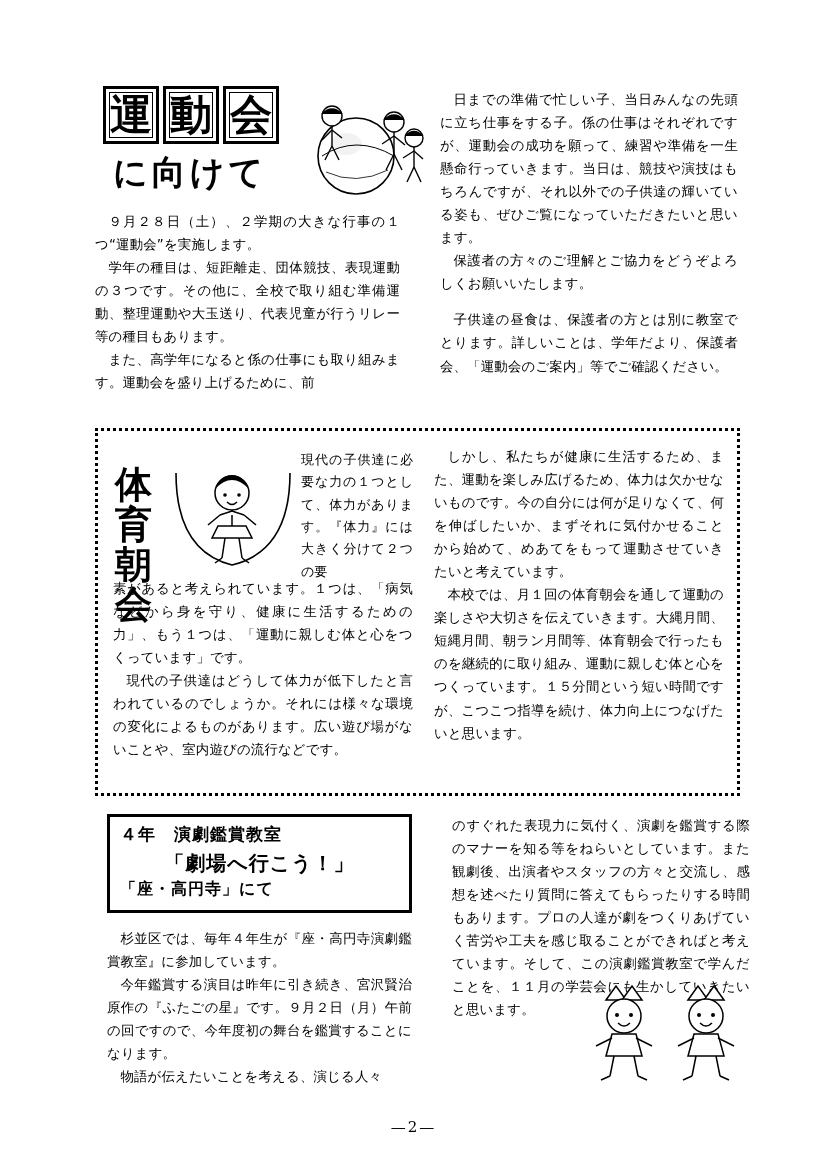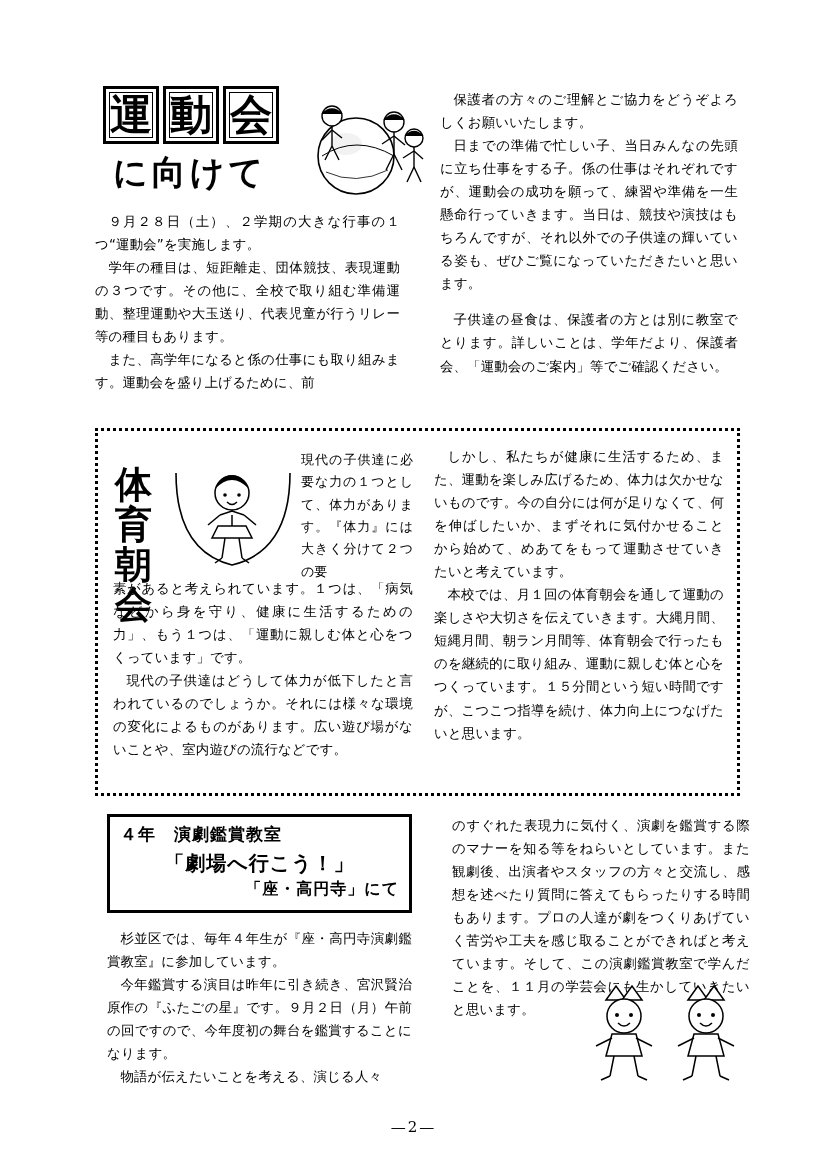--- a/index.html
+++ b/index.html
@@ -186,21 +186,21 @@
     font-weight: bold;
     font-size: 20px;
     text-align: center;
     letter-spacing: 1px;
     margin: 2px 0 2px 0;
   }
   .engeki-box .l3 {
     font-family: Liberation Serif, serif;
     font-weight: bold;
     font-size: 16px;
-    text-align: right;
+    text-align: left;
     letter-spacing: 1px;
   }
   .kids-art {
     position: absolute;
     right: -4px;
     top: 168px;
     width: 175px;
     height: 110px;
   }
   #sec3-right .wrapbox {
@@ -280,22 +280,22 @@
       </div>
 
       <div class="col-text">
         <p>９月２８日（土）、２学期の大きな行事の１つ“運動会”を実施します。</p>
         <p>学年の種目は、短距離走、団体競技、表現運動の３つです。その他に、全校で取り組む準備運動、整理運動や大玉送り、代表児童が行うリレー等の種目もあります。</p>
         <p>また、高学年になると係の仕事にも取り組みます。運動会を盛り上げるために、前</p>
       </div>
     </div>
 
     <div id="sec1-right" class="col-text">
+      <p>日までの準備で忙しい子、当日みんなの先頭に立ち仕事をする子。係の仕事はそれぞれですが、運動会の成功を願って、練習や準備を一生懸命行っていきます。当日は、競技や演技はもちろんですが、それ以外での子供達の輝いている姿も、ぜひご覧になっていただきたいと思います。</p>
       <p>保護者の方々のご理解とご協力をどうぞよろしくお願いいたします。</p>
-      <p>日までの準備で忙しい子、当日みんなの先頭に立ち仕事をする子。係の仕事はそれぞれですが、運動会の成功を願って、練習や準備を一生懸命行っていきます。当日は、競技や演技はもちろんですが、それ以外での子供達の輝いている姿も、ぜひご覧になっていただきたいと思います。</p>
       <div class="gap"></div>
       <p>子供達の昼食は、保護者の方とは別に教室でとります。詳しいことは、学年だより、保護者会、「運動会のご案内」等でご確認ください。</p>
     </div>
   </div>
 
   <div id="sec2">
 
     <div id="sec2-left">
       <div class="taiiku-head">
         <div class="taiiku-vert">体育<br>朝会</div>

